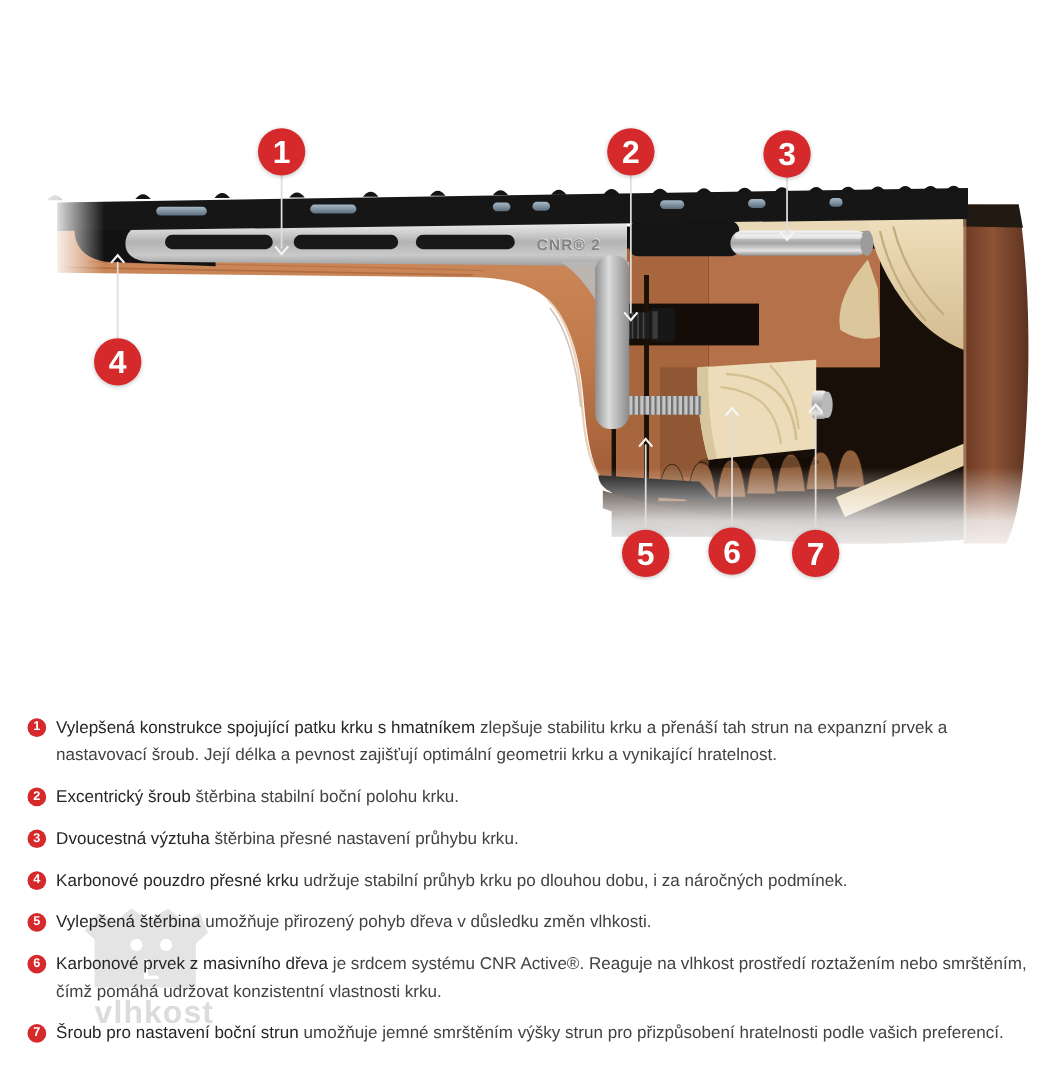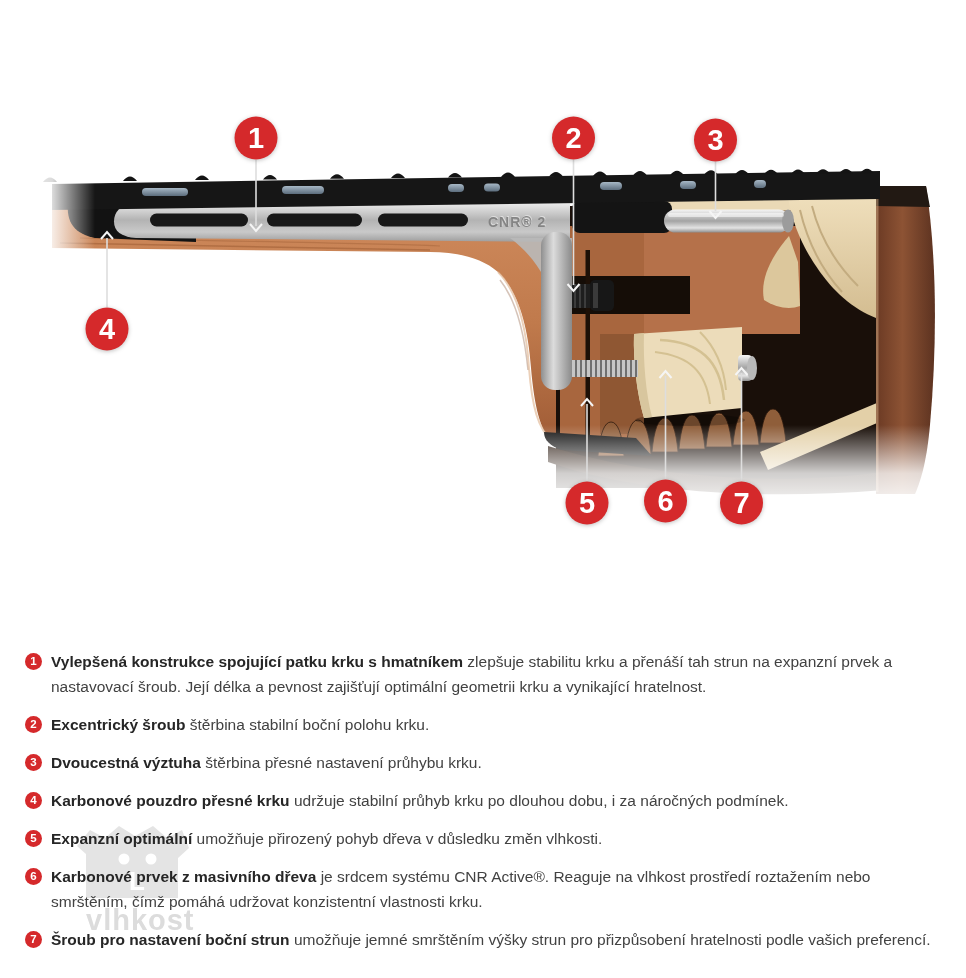--- a/index.html
+++ b/index.html
@@ -18,21 +18,21 @@
   .legend-item{
     display:flex;align-items:flex-start;margin-bottom:13px;
     font-size:15.5px;line-height:25px;color:#424242;
   }
   .legend-badge{
     flex:0 0 auto;width:17px;height:17px;margin:4px 9px 0 0;
     background:#d5292b;border-radius:50%;
     color:#fff;font-size:11.5px;font-weight:bold;line-height:17px;text-align:center;
   }
   .legend-copy{flex:1 1 auto;max-width:885px;}
-  .legend-copy b{color:#262626;font-weight:bold;}
+  .legend-copy b{color:#262626;font-weight:normal;}
 
   
   .watermark{
     position:absolute;left:74px;top:824px;width:130px;z-index:1;
     text-align:left;pointer-events:none;
   }
   .watermark-word{
     display:block;margin:2px 0 0 12px;
     font-size:29px;letter-spacing:1px;color:#dcdcdc;font-weight:bold;
   }
@@ -276,21 +276,21 @@
     <div class="legend-item">
       <span class="legend-badge">3</span>
       <div class="legend-copy"><b>Dvoucestná výztuha</b> <span>štěrbina přesné nastavení průhybu krku.</span></div>
     </div>
     <div class="legend-item">
       <span class="legend-badge">4</span>
       <div class="legend-copy"><b>Karbonové pouzdro přesné krku</b> <span>udržuje stabilní průhyb krku po dlouhou dobu, i za náročných podmínek.</span></div>
     </div>
     <div class="legend-item">
       <span class="legend-badge">5</span>
-      <div class="legend-copy"><b>Expanzní optimální</b> <span>umožňuje přirozený pohyb dřeva v důsledku změn vlhkosti.</span></div>
+      <div class="legend-copy"><b>Vylepšená štěrbina</b> <span>umožňuje přirozený pohyb dřeva v důsledku změn vlhkosti.</span></div>
     </div>
     <div class="legend-item">
       <span class="legend-badge">6</span>
       <div class="legend-copy"><b>Karbonové prvek z masivního dřeva</b> <span>je srdcem systému CNR Active®. Reaguje na vlhkost prostředí roztažením nebo smrštěním, čímž pomáhá udržovat konzistentní vlastnosti krku.</span></div>
     </div>
     <div class="legend-item">
       <span class="legend-badge">7</span>
       <div class="legend-copy"><b>Šroub pro nastavení boční strun</b> <span>umožňuje jemné smrštěním výšky strun pro přizpůsobení hratelnosti podle vašich preferencí.</span></div>
     </div>
   </div>

